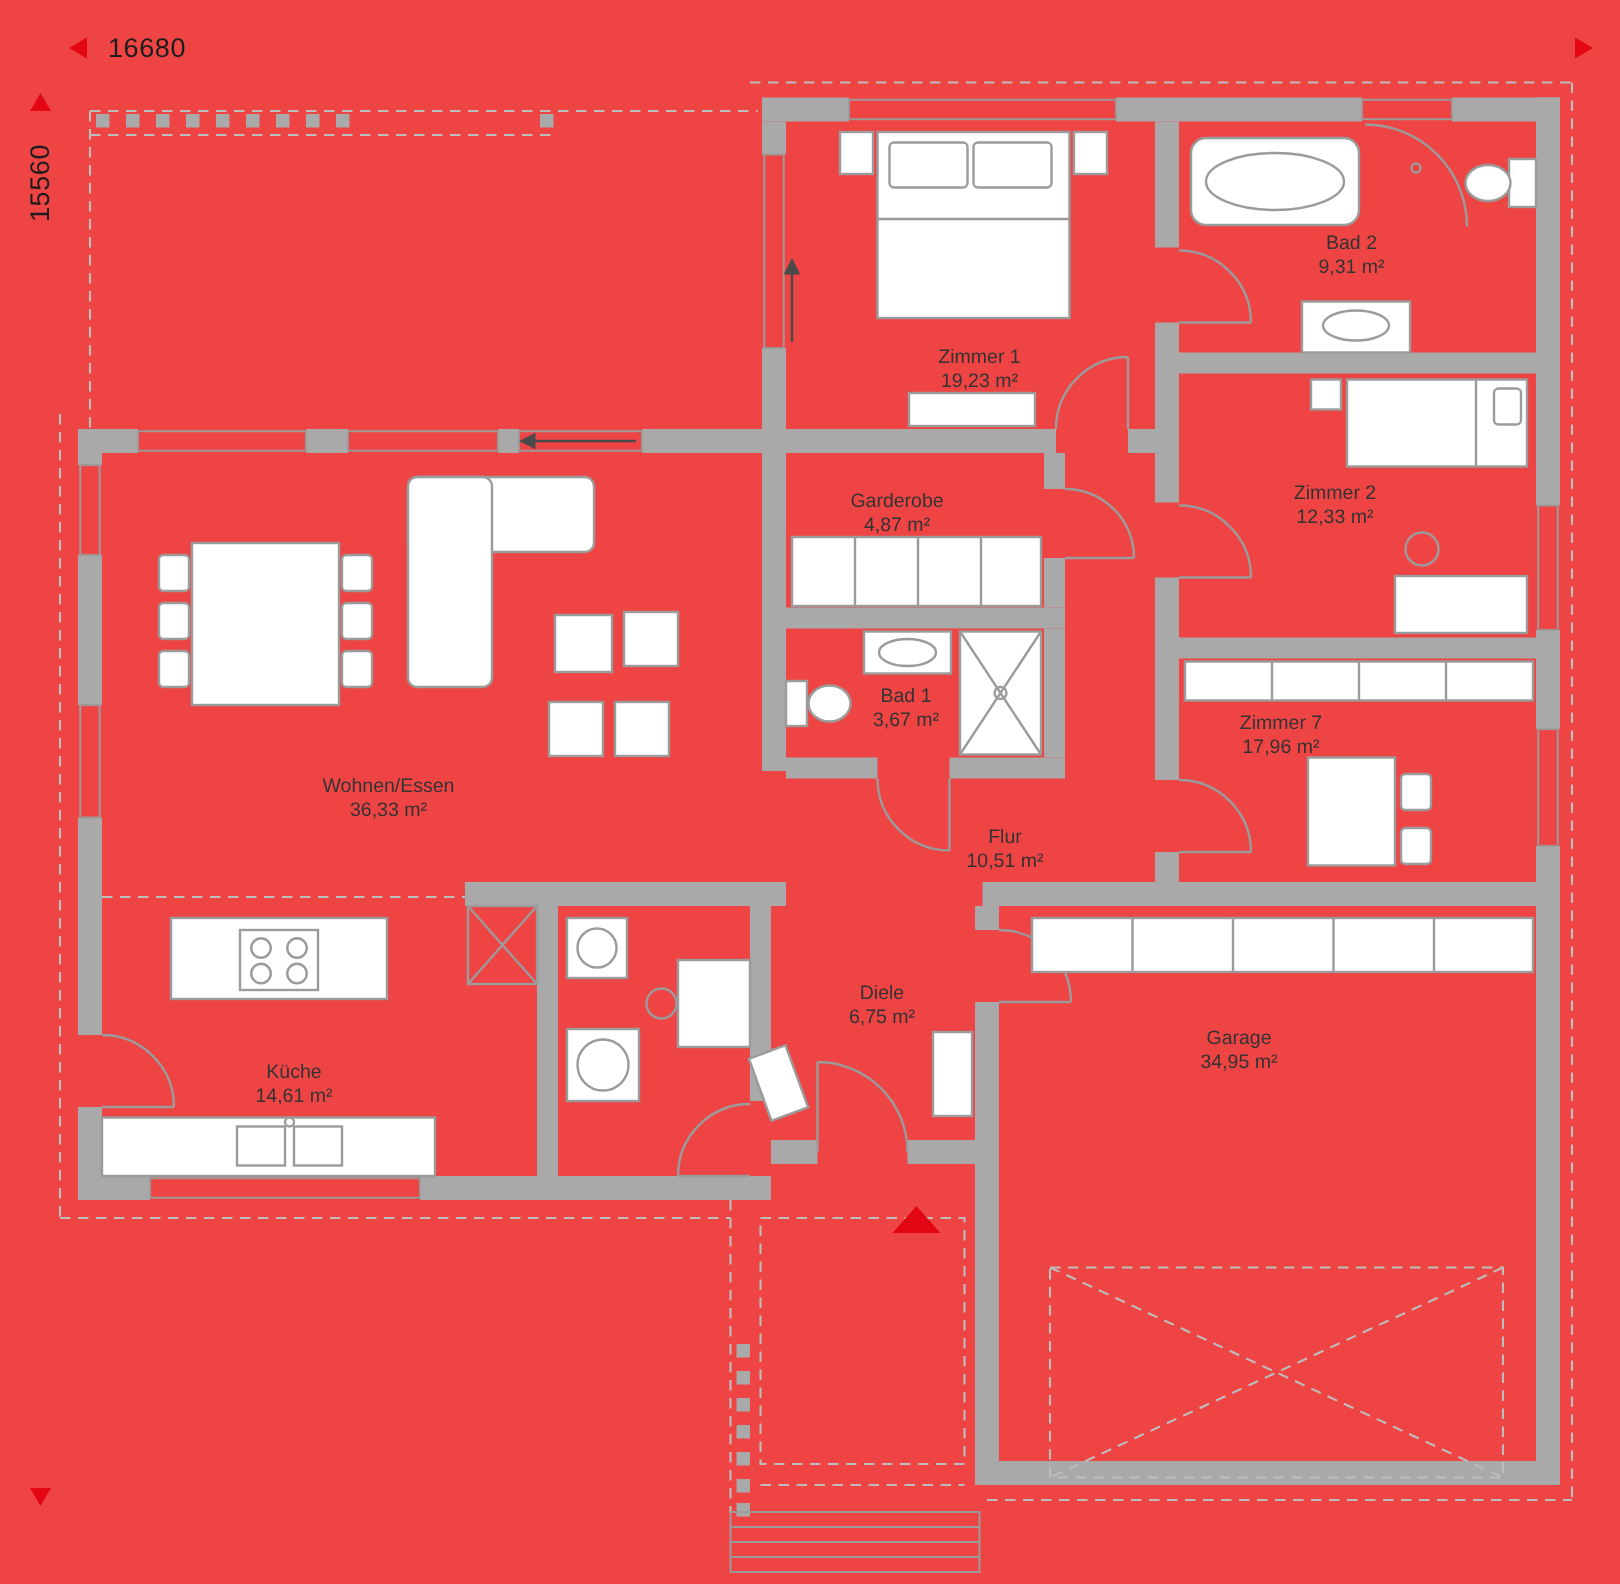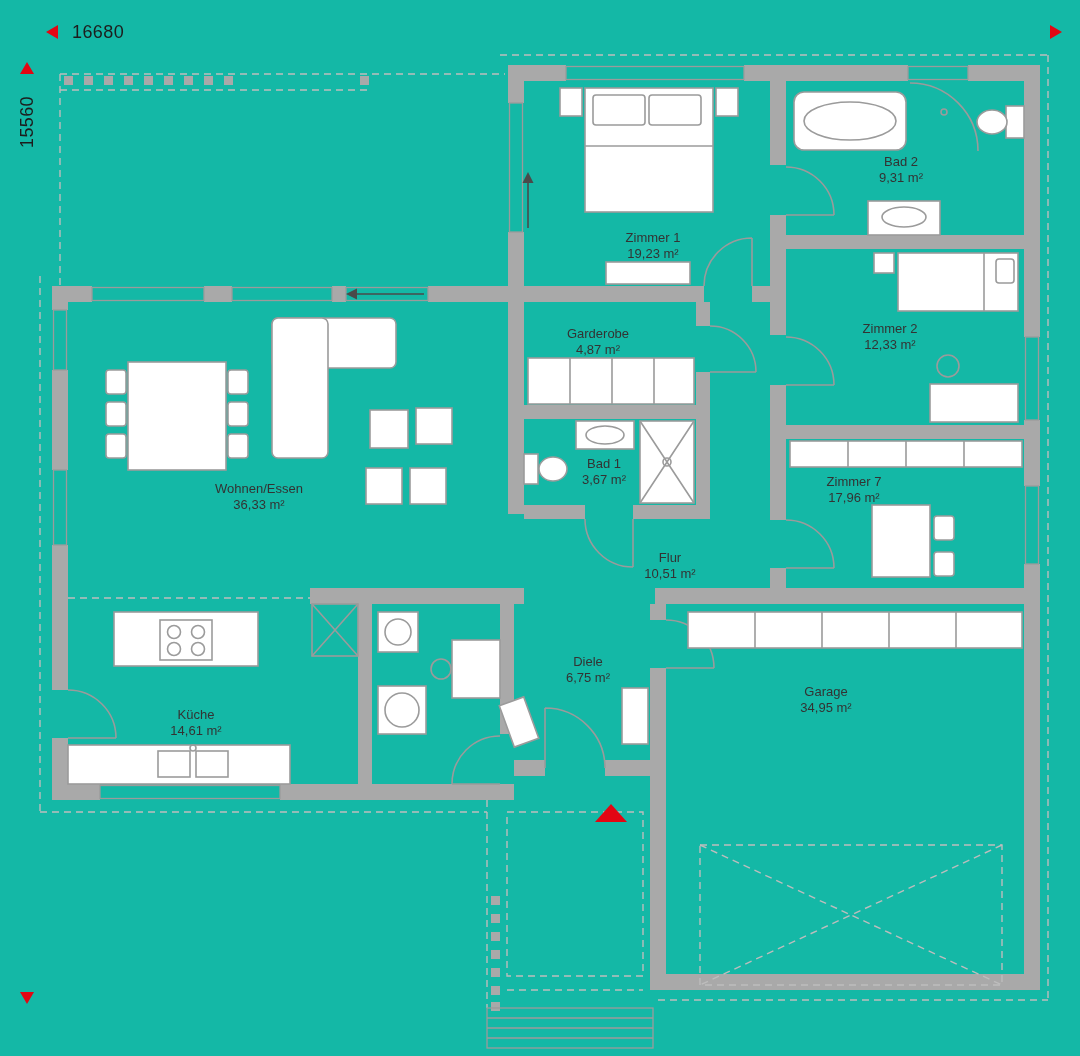--- a/index.html
+++ b/index.html
@@ -1,16 +1,16 @@
 <!DOCTYPE html>
 <html style="--accent-red: #e30613; --wall-gray: #a9a9a9; --line-gray: #9b9b9b; --dash-gray: #bdbdbd; --text: #333333;"><head>
 <meta charset="utf-8">
 <style>
   html,body{margin:0;padding:0;background:#ffffff;}
-  #plan{position:relative;width:1080px;height:1056px;font-family:"Liberation Sans",sans-serif;background:#14b8a6;overflow:hidden;}
+  #plan{position:relative;width:1080px;height:1056px;font-family:"Liberation Sans",sans-serif;background:#ef4444;overflow:hidden;}
   #plan svg{position:absolute;left:0;top:0;}
   .wall{fill:var(--wall-gray,#a9a9a9);stroke:none;}
   .furn{fill:#ffffff;stroke:var(--line-gray,#9b9b9b);stroke-width:1.6;}
   .furnl{fill:none;stroke:var(--line-gray,#9b9b9b);stroke-width:1.6;}
   .thin{fill:none;stroke:var(--line-gray,#9b9b9b);stroke-width:1.3;}
   .dash{fill:none;stroke:var(--dash-gray,#bdbdbd);stroke-width:1.4;stroke-dasharray:7 5;}
   .red{fill:var(--accent-red,#e30613);stroke:none;}
   .dark{stroke:#4a4a4a;stroke-width:1.6;fill:none;}
   .darkfill{fill:#4a4a4a;stroke:none;}
   .room-label{position:absolute;transform:translate(-50%,-50%);text-align:center;color:var(--text,#333333);font-size:13px;line-height:1.24;white-space:nowrap;}
@@ -304,21 +304,21 @@
     <span>3,67 m²</span>
   </div>
   <div class="room-label" style="left:854px;top:490px">
     <span>Zimmer 7</span>
     <span>17,96 m²</span>
   </div>
   <div class="room-label" style="left:670px;top:566px">
     <span>Flur</span>
     <span>10,51 m²</span>
   </div>
-  <div class="room-label" style="left:259px;top:497px">
+  <div class="room-label" style="left:259px;top:532px">
     <span>Wohnen/Essen</span>
     <span>36,33 m²</span>
   </div>
   <div class="room-label" style="left:196px;top:723px">
     <span>Küche</span>
     <span>14,61 m²</span>
   </div>
   <div class="room-label" style="left:588px;top:670px">
     <span>Diele</span>
     <span>6,75 m²</span>

